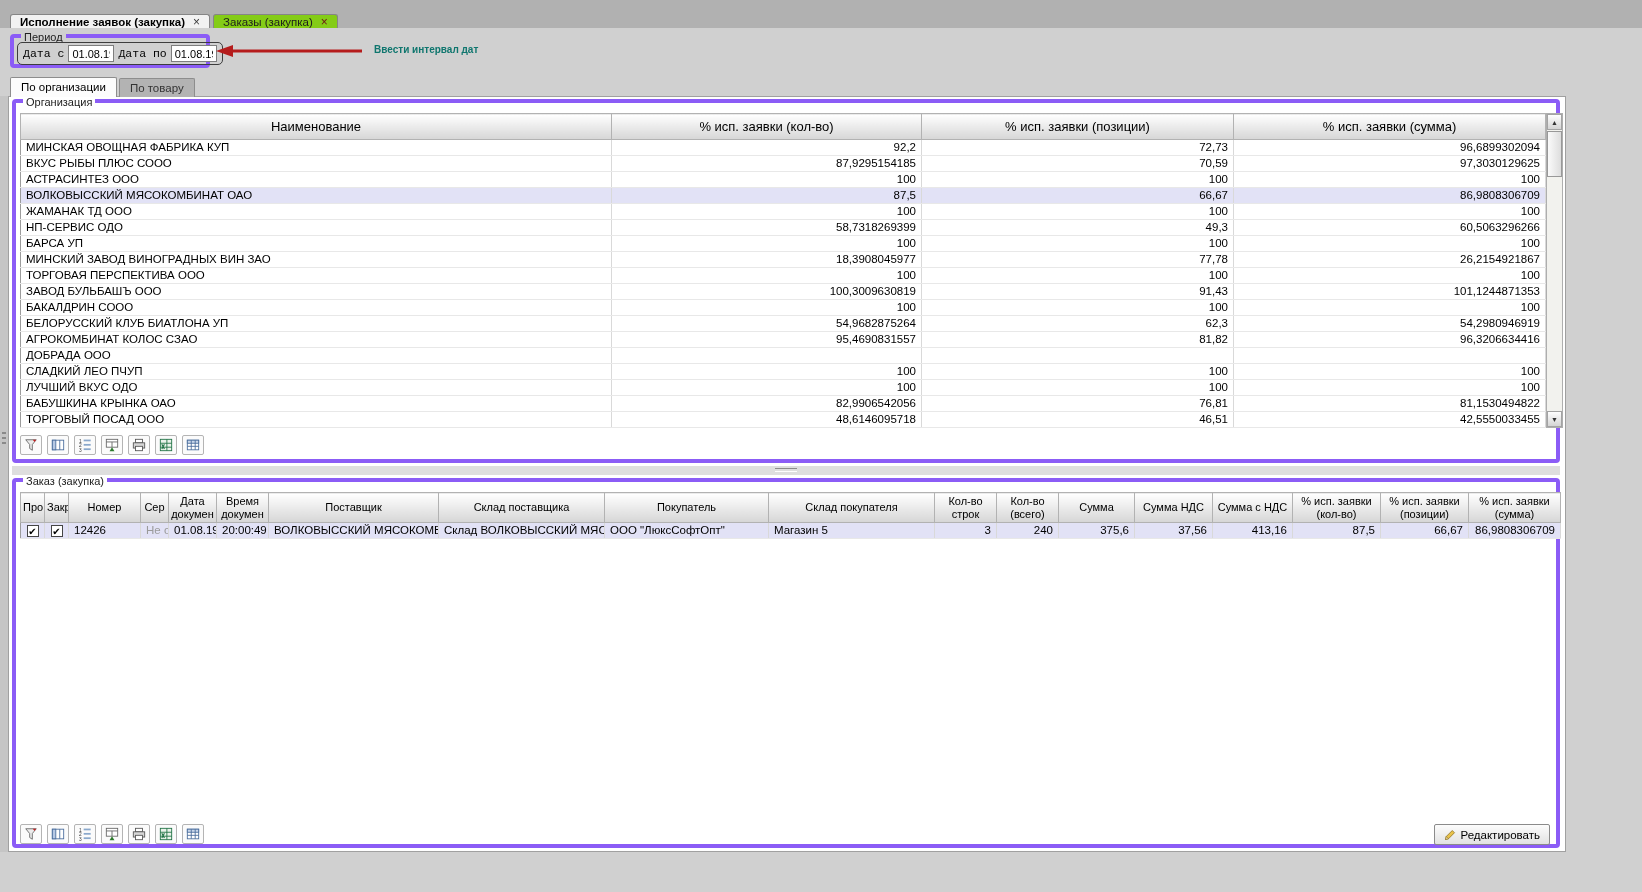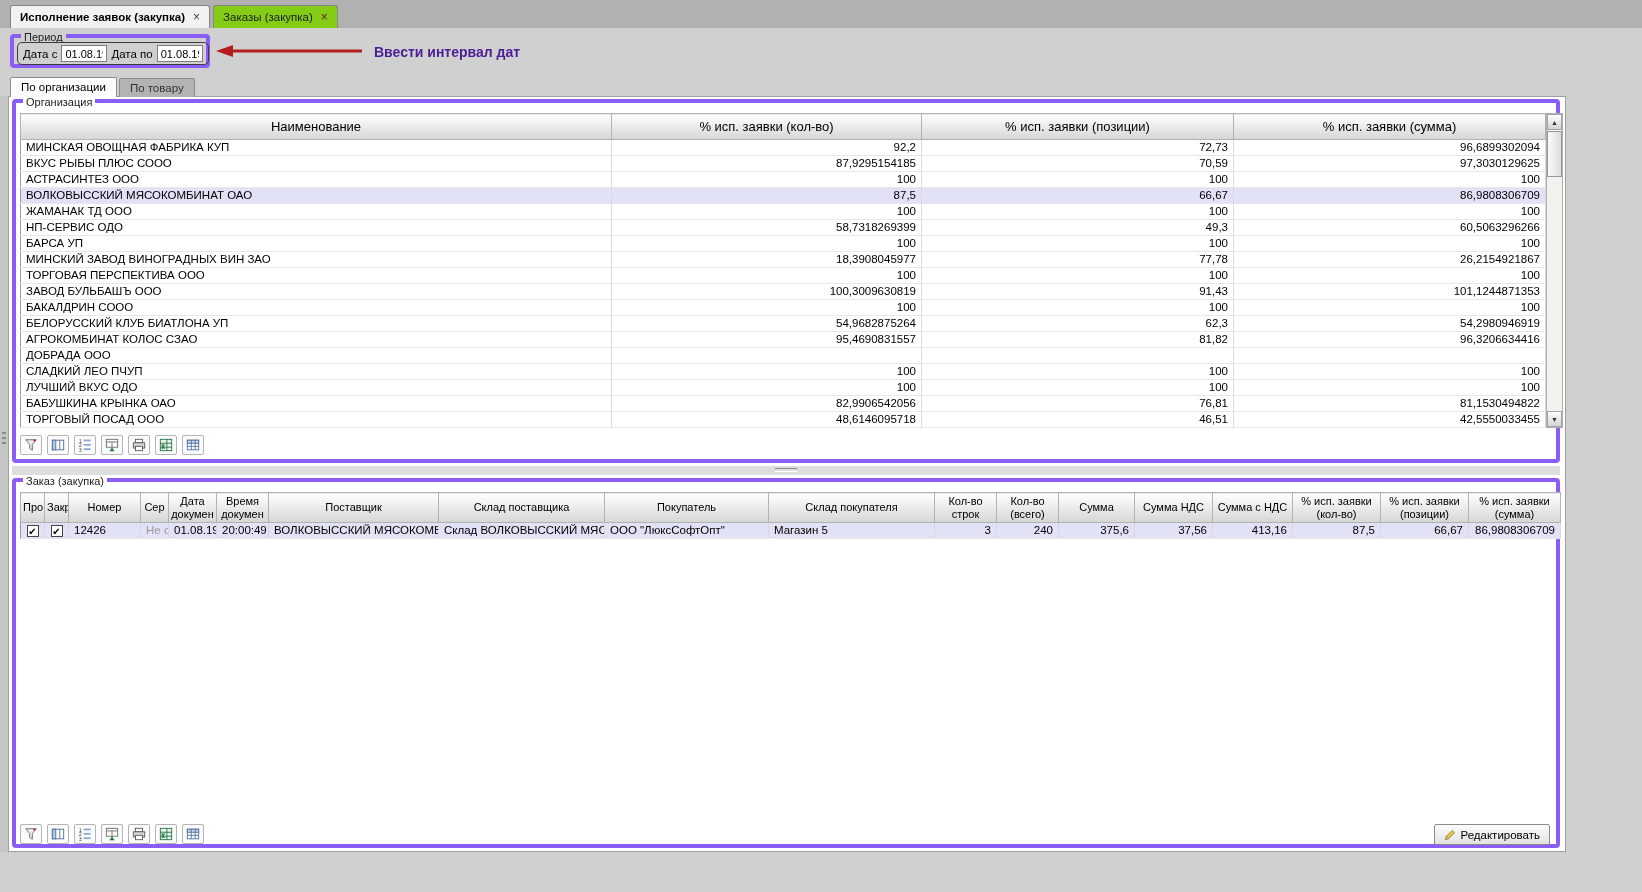--- a/index.html
+++ b/index.html
@@ -1,38 +1,38 @@
 <!DOCTYPE html>
 <html><head>
 <meta charset="utf-8">
 <style>
   *{box-sizing:border-box;margin:0;padding:0;}
   html,body{width:1642px;height:892px;}
   body{background:#d0d0d0;font-family:"Liberation Sans",sans-serif;position:relative;overflow:hidden;color:#000;}
 
   
   .tabstrip{position:absolute;left:0;top:0;width:1642px;height:28px;background:#b1b1b1;display:flex;align-items:flex-end;padding-left:10px;gap:3px;}
-  .tab{display:flex;align-items:center;gap:8px;height:23px;padding:4px 9px;border:1px solid #858585;border-bottom:none;border-radius:3px 3px 0 0;font-size:11.5px;cursor:default;}
+  .tab{display:flex;align-items:center;gap:8px;height:14px;padding:4px 9px;border:1px solid #858585;border-bottom:none;border-radius:3px 3px 0 0;font-size:11.5px;cursor:default;}
   .tab.active{background:#f2f2f2;font-weight:bold;}
   .tab.inactive{background:#84cc16;color:#1d1d1d;}
   .tab-close{font-size:12px;line-height:1;color:#3c3c3c;font-weight:normal;cursor:pointer;}
   .tab.inactive .tab-close{color:#6e1616;}
 
   
   .groupbox{position:absolute;border:4px solid #8b5cf6;border-radius:4px;}
   .groupbox>.legend{position:absolute;top:-7px;left:7px;font-size:11px;padding:0 3px;color:#222;line-height:12px;}
   .period-box{left:10px;top:34px;width:200px;height:34px;}
   .period-box>.legend{background:#d0d0d0;}
   .period-inner{position:absolute;left:3px;top:4px;display:flex;align-items:center;gap:4px;border:1px solid #3d3d3d;border-radius:5px;padding:2px 5px;}
-  .period-inner .lbl{font-size:11.5px;white-space:nowrap;}
+  .period-inner .lbl{font-size:11.5px;white-space:nowrap;font-family:Liberation Mono, monospace;}
   .date-input{width:46px;height:17px;border:1px solid #7e7e7e;font:11px "Liberation Sans",sans-serif;padding:0 3px;background:#fff;}
 
   
   .annot-arrow{position:absolute;left:214px;top:43px;}
-  .annot-text{position:absolute;left:374px;top:44px;color:#4c1d95;font-weight:bold;font-size:14px;}
+  .annot-text{position:absolute;left:374px;top:44px;color:#0f766e;font-weight:bold;font-size:10px;}
 
   
   .subtabs{position:absolute;left:10px;top:77px;display:flex;gap:2px;z-index:5;}
   .subtab{height:20px;padding:3px 10px 0;border:1px solid #8d8d8d;border-bottom:none;border-radius:2px 2px 0 0;font-size:11.5px;cursor:default;}
   .subtab.active{background:#fcfcfc;}
   .subtab.inactive{background:#b3b3b3;color:#333;height:19px;margin-top:1px;}
 
   
   .left-strip{position:absolute;left:0;top:96px;width:8px;height:756px;background:#c5c5c5;}
   .vgrip{position:absolute;left:2px;top:336px;width:4px;height:14px;background:repeating-linear-gradient(to bottom,#8a8a8a 0 2px,transparent 2px 5px);}

